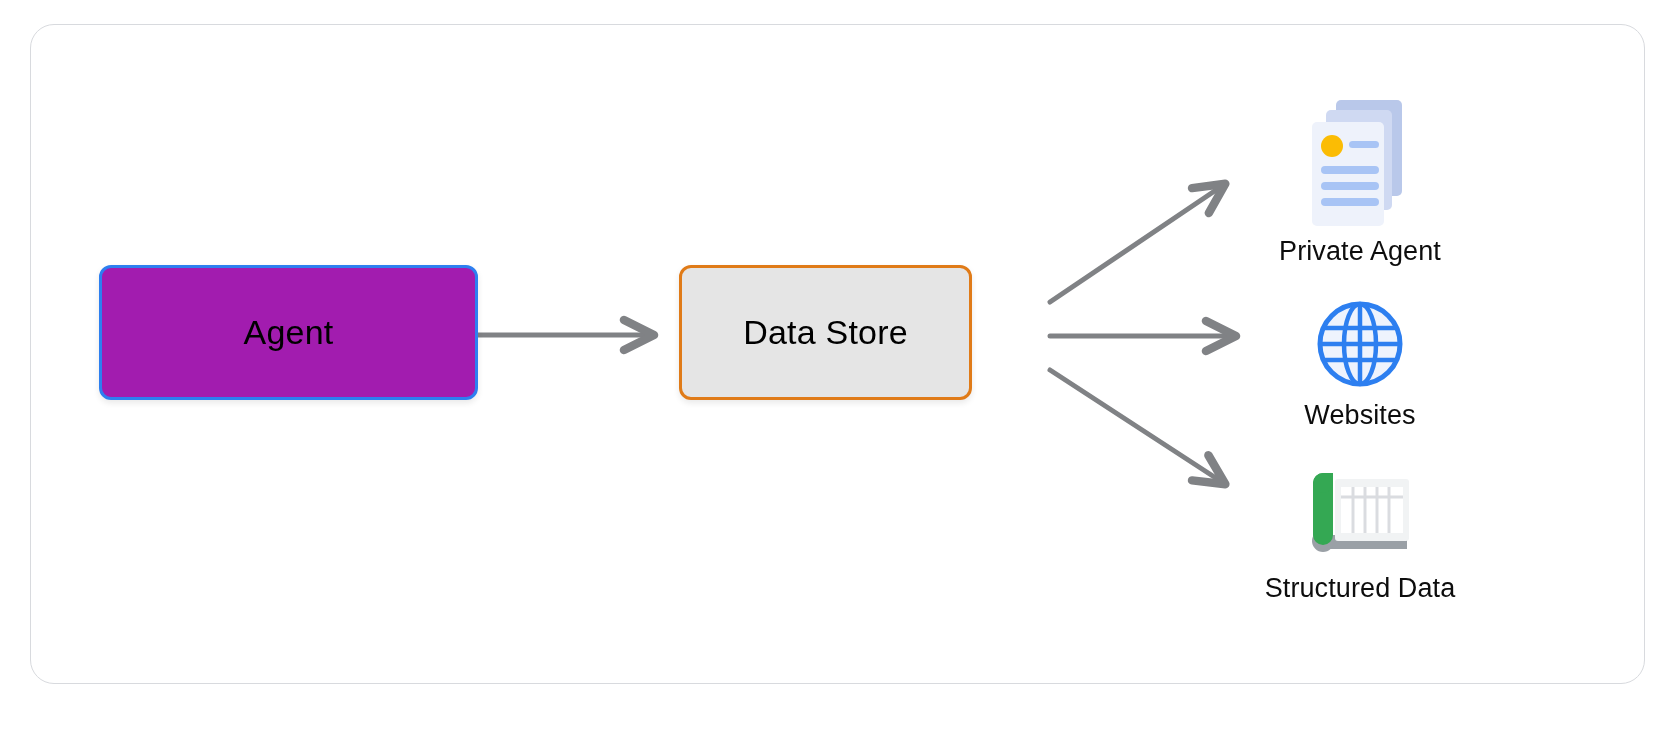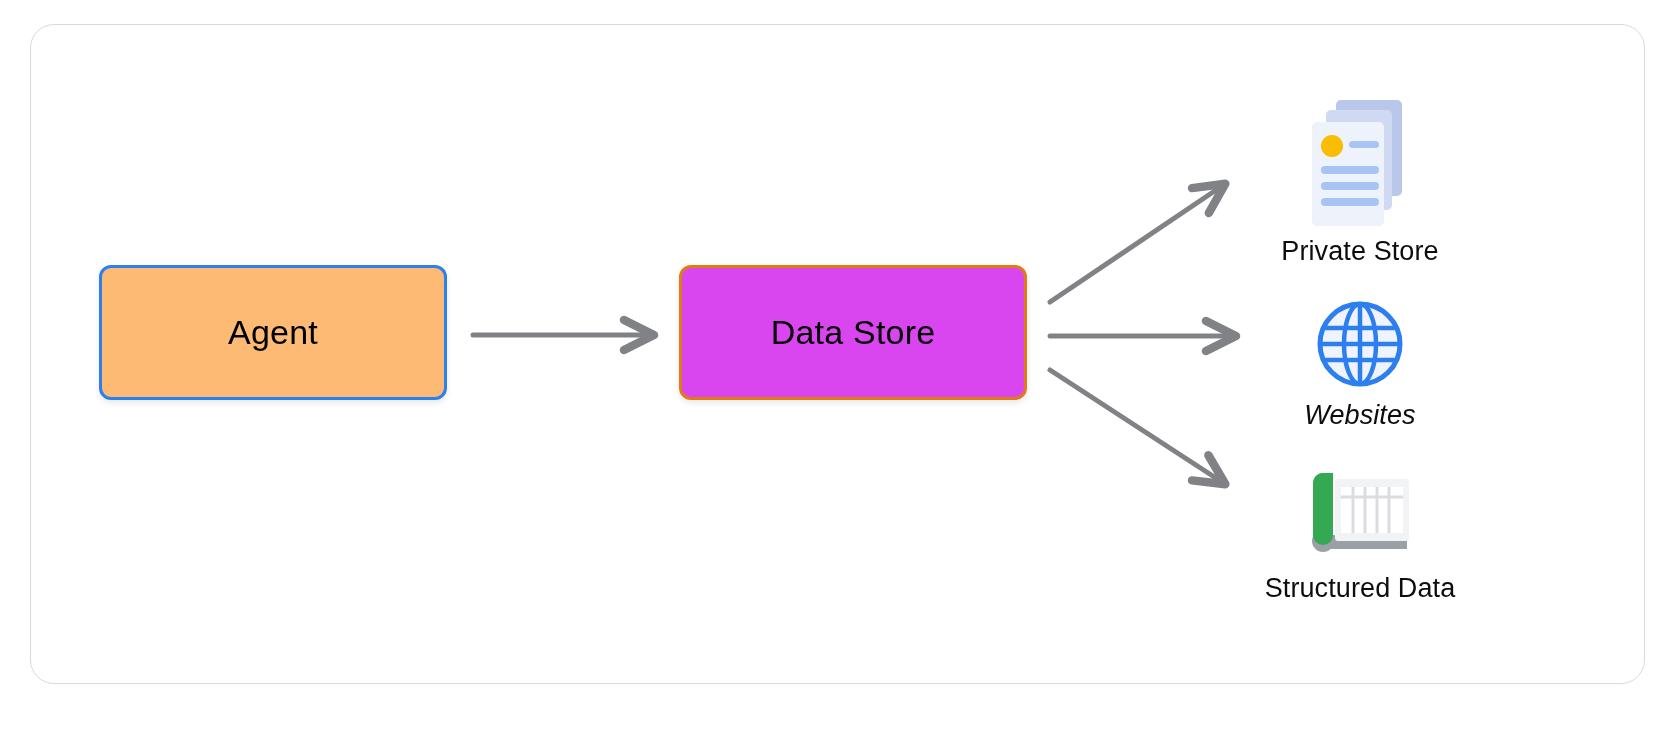--- a/index.html
+++ b/index.html
@@ -39,32 +39,32 @@
   }
   .node-label {
     font-size: 34px;
     color: #000000;
     letter-spacing: 0.2px;
     line-height: 1.1;
   }
   .node-agent {
     left: 99px;
     top: 265px;
-    width: 348px;
+    width: 379px;
     height: 135px;
-    background: #fdba74;
+    background: #a21caf;
     border: 3px solid #2d7ff0;
     box-shadow: 0 3px 6px rgba(0,0,0,0.09);
   }
   .node-datastore {
     left: 679px;
     top: 265px;
-    width: 348px;
+    width: 293px;
     height: 135px;
-    background: #d946ef;
+    background: #e5e5e5;
     border: 3px solid #e07b18;
     box-shadow: 0 3px 6px rgba(0,0,0,0.09);
   }
 
   
   .edges {
     position: absolute;
     left: 0;
     top: 0;
     width: 1677px;
@@ -84,21 +84,21 @@
     display: block;
   }
   .endpoint-label {
     margin-top: 8px;
     font-size: 27px;
     color: #0d0d0d;
     white-space: nowrap;
     letter-spacing: 0.1px;
   }
   .ep-docs   { left: 1230px; top: 96px; }
-  .ep-web    { left: 1230px; top: 296px; font-style: italic; }
+  .ep-web    { left: 1230px; top: 296px; }
   .ep-struct { left: 1230px; top: 469px; }
 </style>
 </head>
 <body>
 
 <div id="canvas">
 
   <div class="outer-card"></div>
 
   <svg class="edges" viewBox="0 0 1677 730" width="1677" height="730" xmlns="http://www.w3.org/2000/svg">
@@ -142,21 +142,21 @@
 
       <rect x="8" y="26" width="72" height="104" rx="5" fill="#eef2fb"></rect>
 
       <circle cx="28" cy="50" r="11" fill="#fbbc04"></circle>
 
       <rect x="45" y="45" width="30" height="7" rx="3.5" fill="#a8c4f5"></rect>
       <rect x="17" y="70" width="58" height="8" rx="4" fill="#a8c4f5"></rect>
       <rect x="17" y="86" width="58" height="8" rx="4" fill="#a8c4f5"></rect>
       <rect x="17" y="102" width="58" height="8" rx="4" fill="#a8c4f5"></rect>
     </svg>
-    <span class="endpoint-label">Private Store</span>
+    <span class="endpoint-label">Private Agent</span>
   </div>
 
   <div class="endpoint ep-web">
     <svg class="endpoint-icon" width="96" height="96" viewBox="0 0 96 96" xmlns="http://www.w3.org/2000/svg">
       <circle cx="48" cy="48" r="40" fill="#eef3fd" stroke="#2d7ff0" stroke-width="5"></circle>
 
       <ellipse cx="48" cy="48" rx="16" ry="40" fill="none" stroke="#2d7ff0" stroke-width="4.5"></ellipse>
       <line x1="48" y1="8" x2="48" y2="88" stroke="#2d7ff0" stroke-width="4.5"></line>
 
       <line x1="10" y1="32" x2="86" y2="32" stroke="#2d7ff0" stroke-width="4.5"></line>

